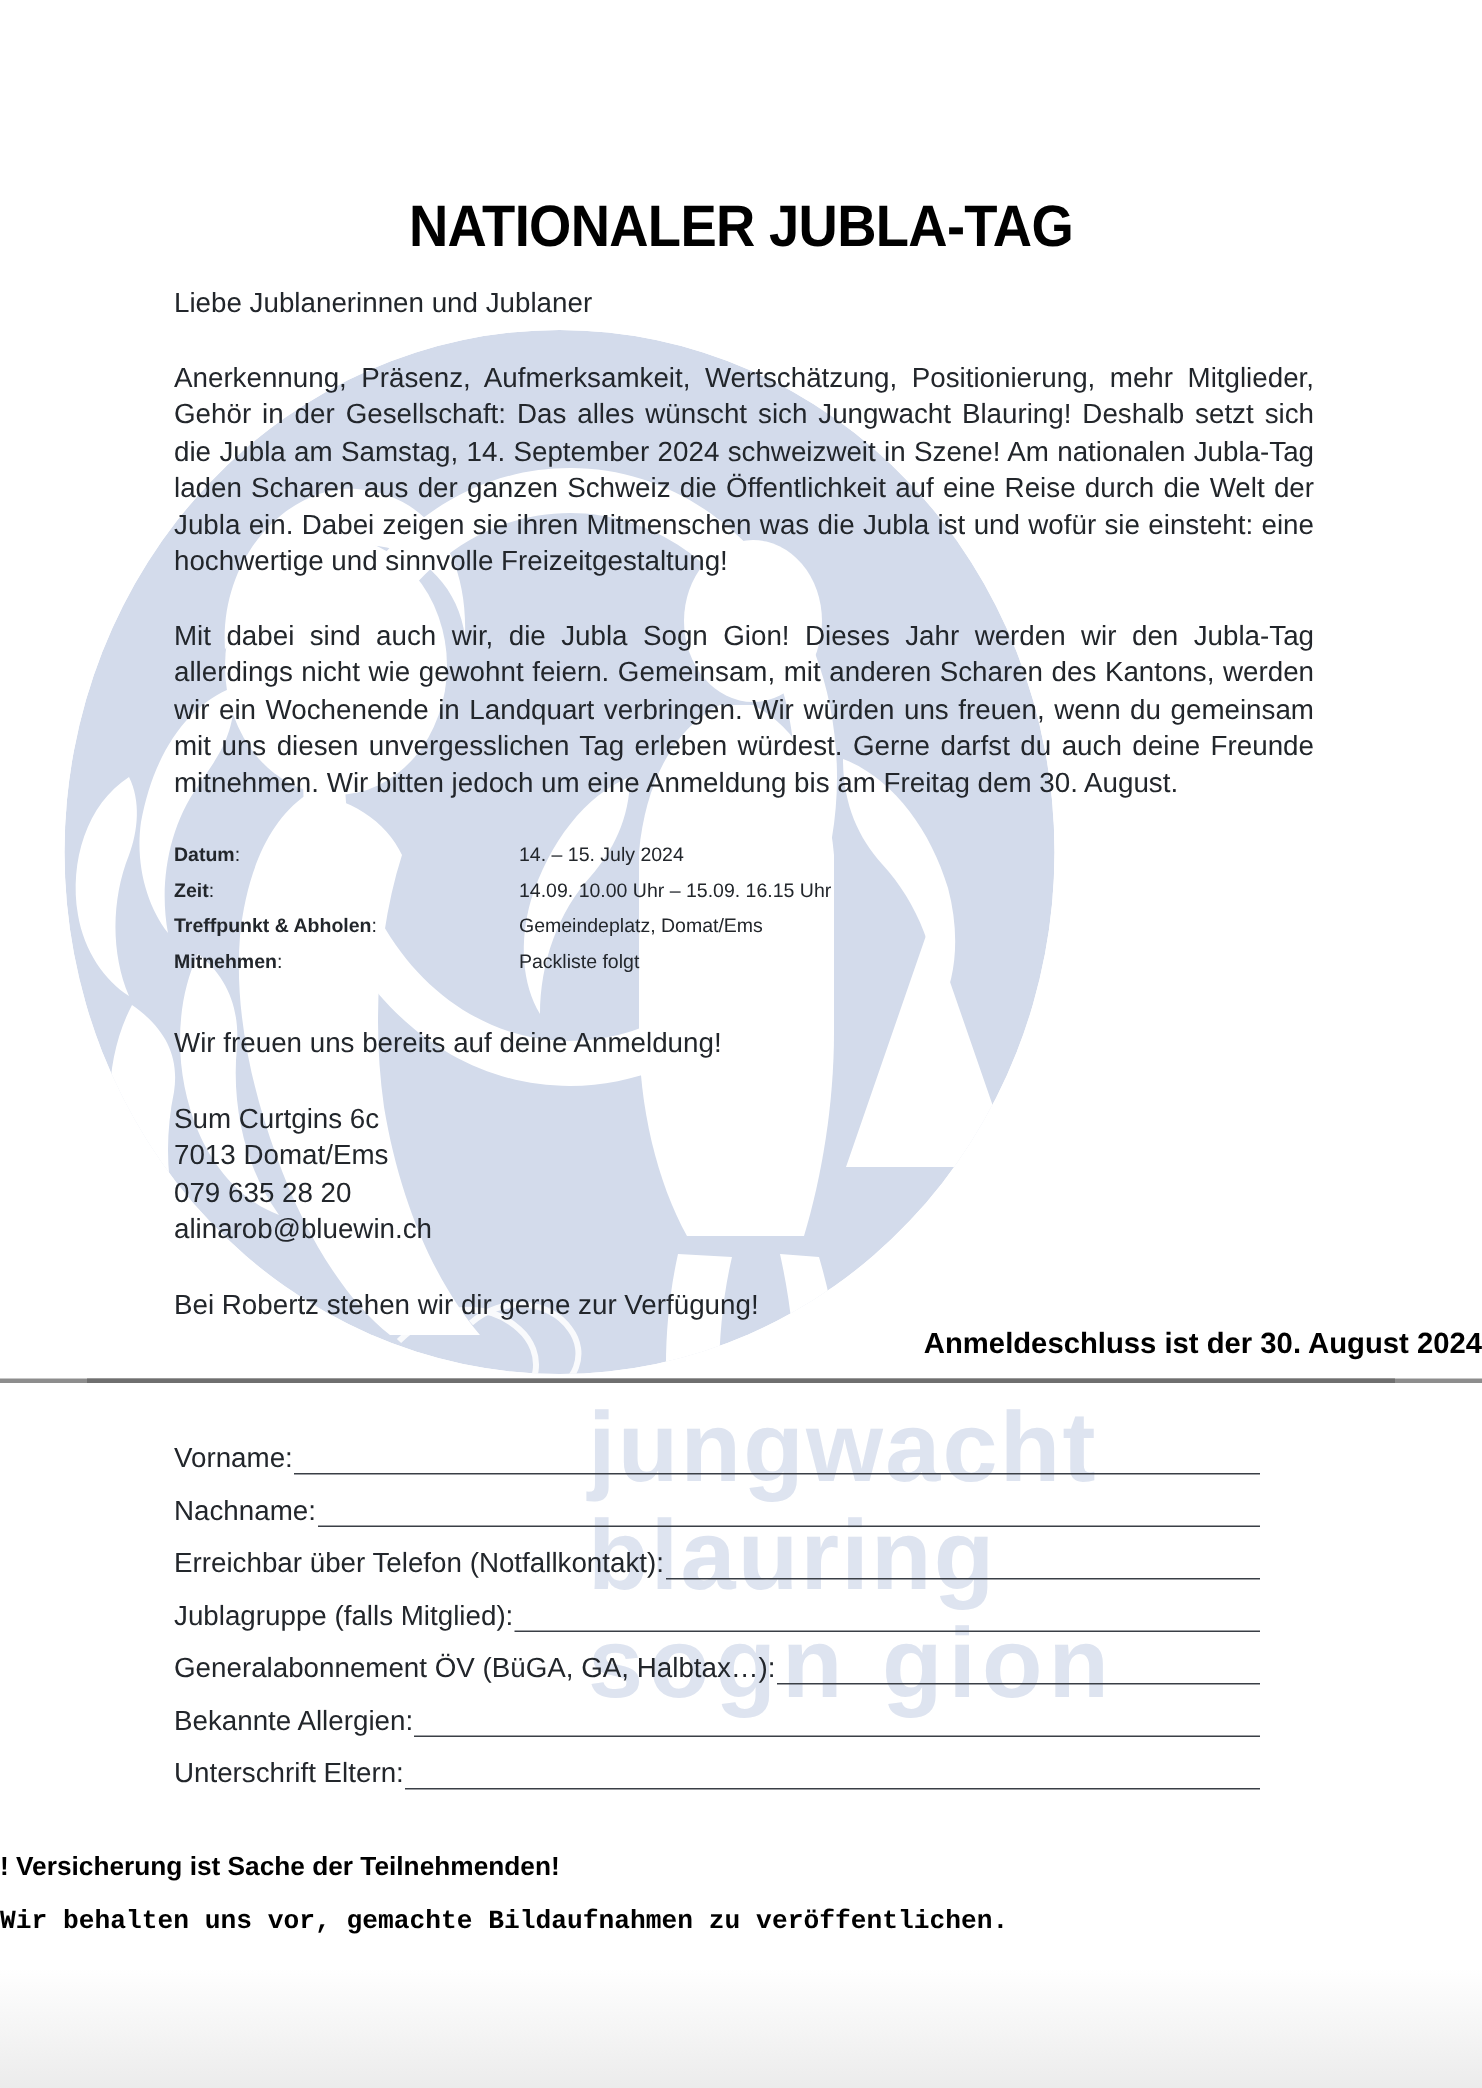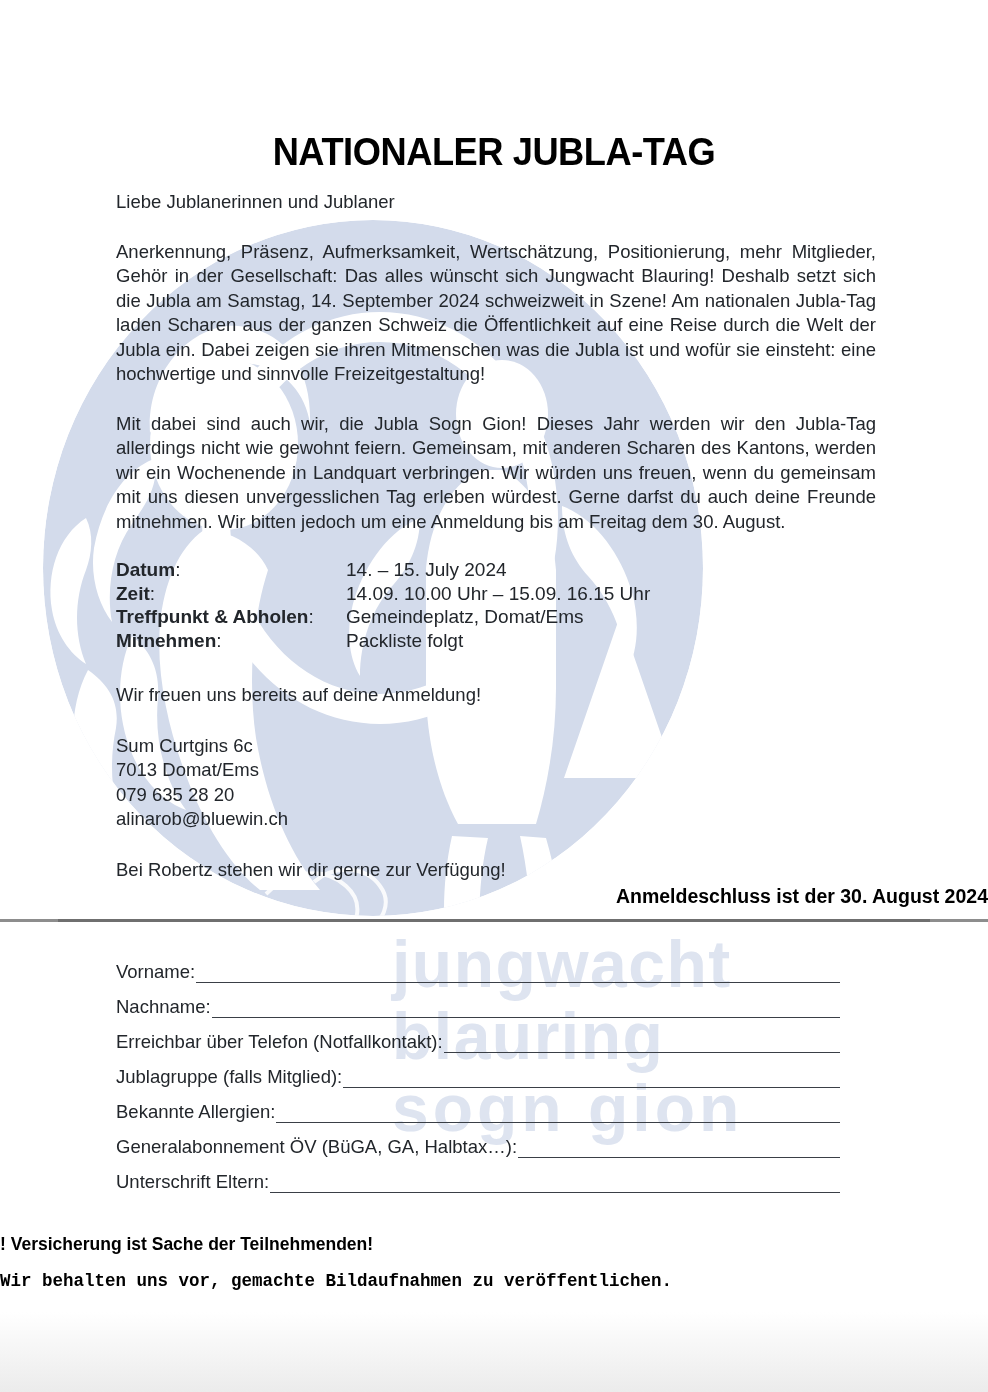--- a/index.html
+++ b/index.html
@@ -101,21 +101,21 @@
   }
   .para:last-child { margin-bottom: 0; }
 
   
   .details {
     margin: 0 0 30px 0;
     border-collapse: collapse;
   }
   .details td {
     padding: 0 0 1px 0;
-    font-size: 19px;
+    font-size: 13px;
     line-height: 22.5px;
     vertical-align: top;
     white-space: nowrap;
   }
   .details .dt-label {
     font-weight: bold;
     padding-right: 18px;
     min-width: 212px;
   }
   .details .dt-label .colon { font-weight: normal; }
@@ -334,25 +334,25 @@
       </div>
       <div class="form-row">
         <span class="form-label">Erreichbar über Telefon (Notfallkontakt):</span>
         <span class="form-blank"></span>
       </div>
       <div class="form-row">
         <span class="form-label">Jublagruppe (falls Mitglied):</span>
         <span class="form-blank"></span>
       </div>
       <div class="form-row">
+        <span class="form-label">Generalabonnement ÖV (BüGA, GA, Halbtax…):</span>
+        <span class="form-blank"></span>
+      </div>
+      <div class="form-row">
         <span class="form-label">Bekannte Allergien:</span>
-        <span class="form-blank"></span>
-      </div>
-      <div class="form-row">
-        <span class="form-label">Generalabonnement ÖV (BüGA, GA, Halbtax…):</span>
         <span class="form-blank"></span>
       </div>
       <div class="form-row">
         <span class="form-label">Unterschrift Eltern:</span>
         <span class="form-blank"></span>
       </div>
     </div>
 
     <div class="footnotes">
       <div class="footnote-1">! Versicherung ist Sache der Teilnehmenden!</div>

